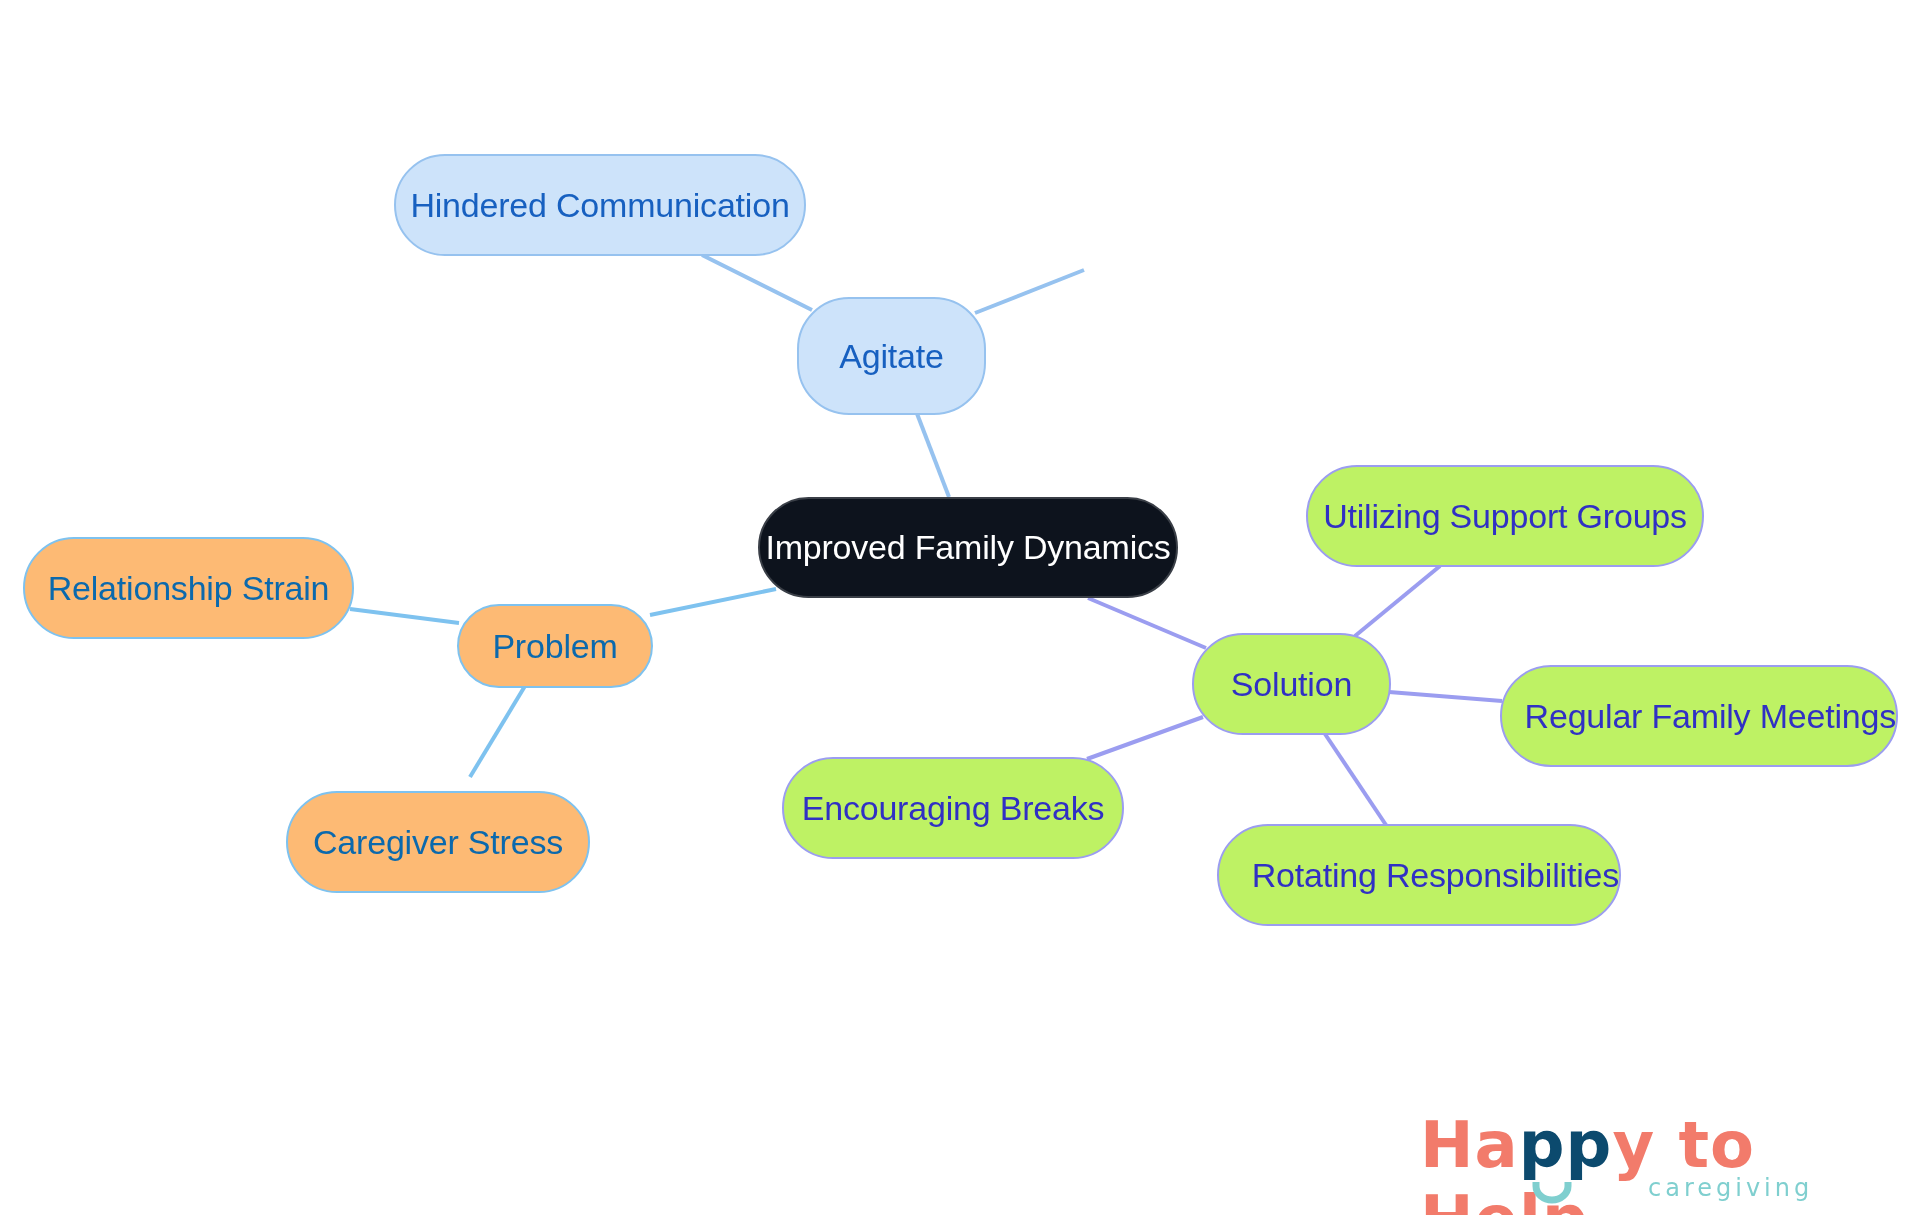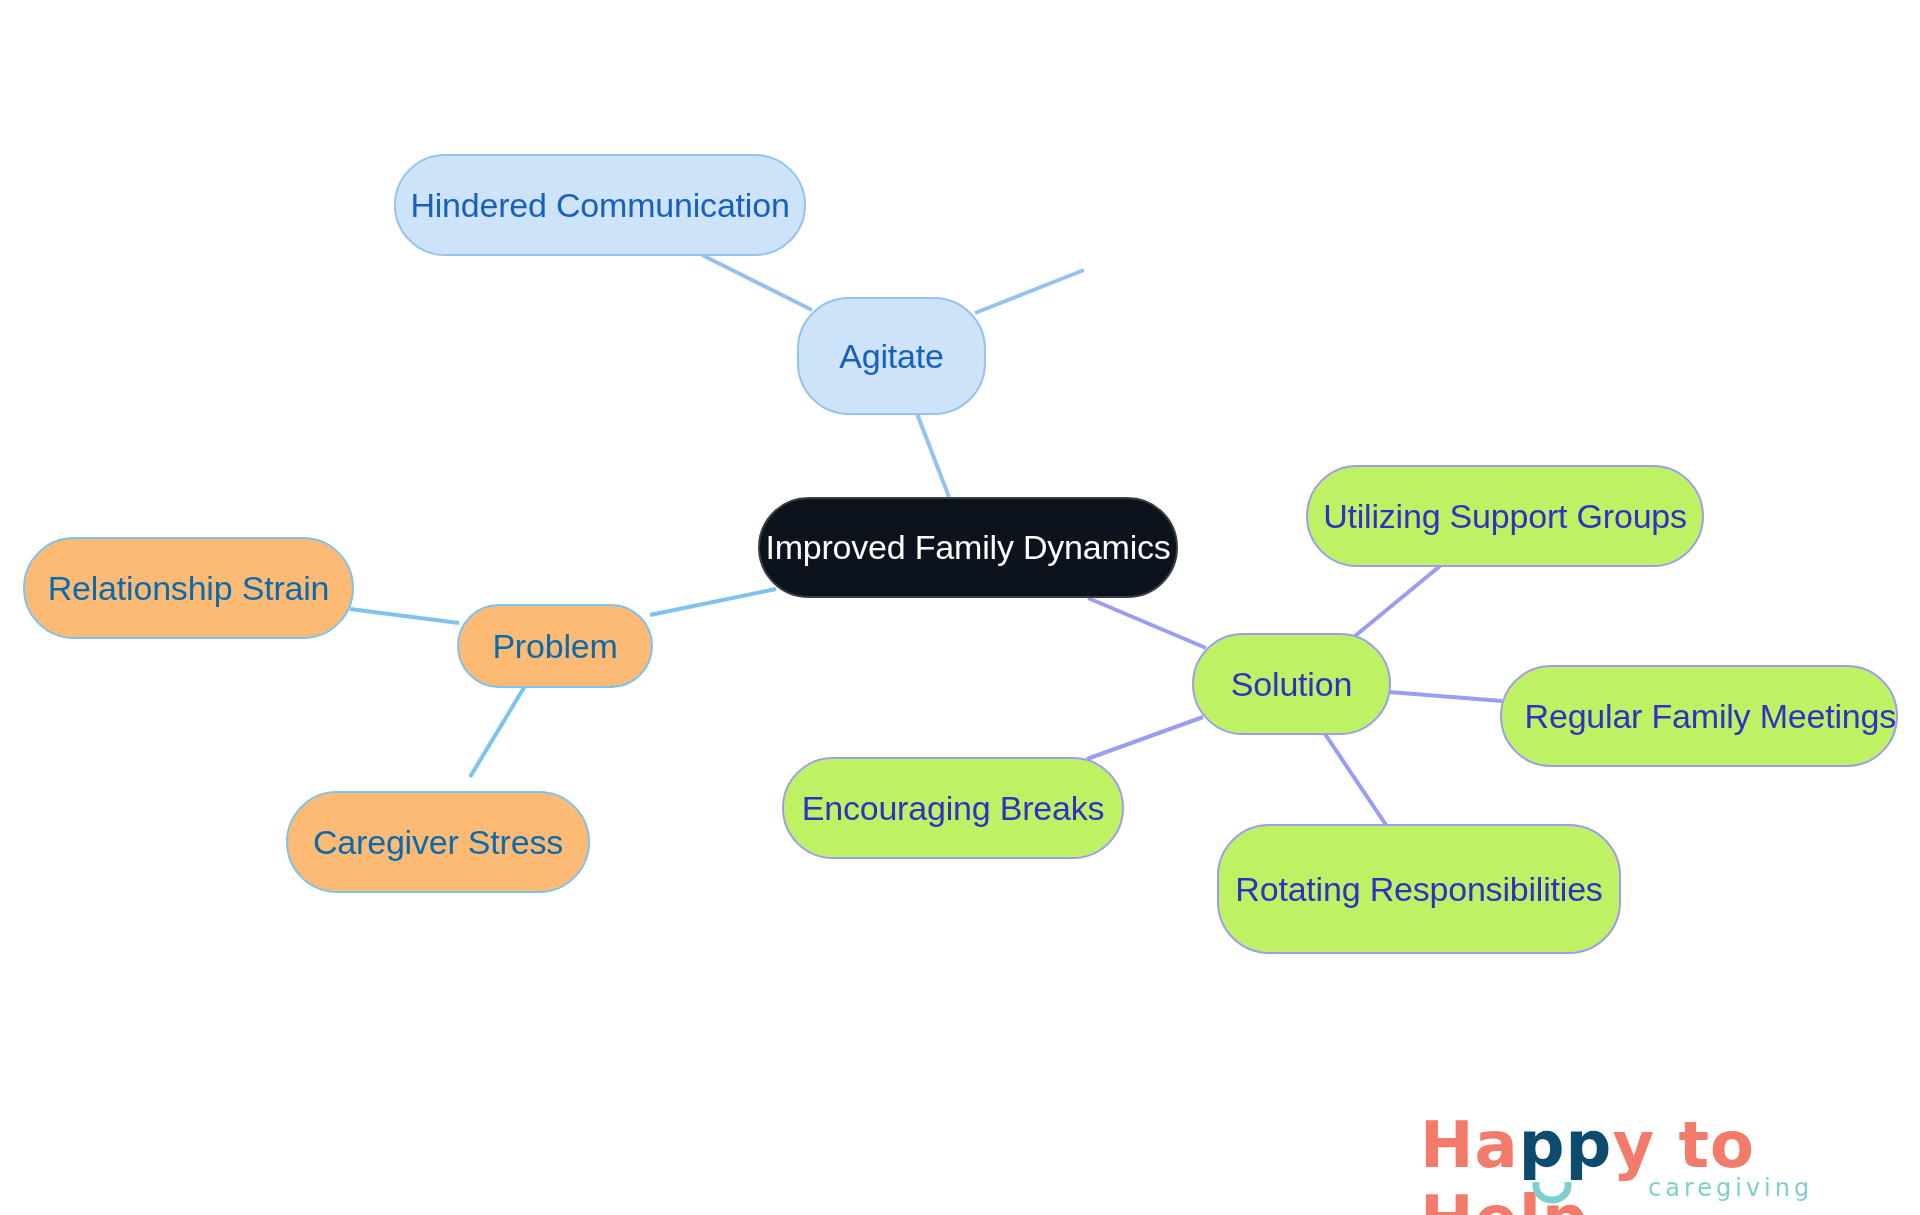--- a/index.html
+++ b/index.html
@@ -73,21 +73,21 @@
   </div>
   <div class="node solution" style="left:1306px; top:465px; width:398px; height:102px;">
     <span>Utilizing Support Groups</span>
   </div>
   <div class="node solution" style="left:1500px; top:665px; width:398px; height:102px;justify-content:flex-end;">
     <span>Regular Family Meetings</span>
   </div>
   <div class="node solution" style="left:782px; top:757px; width:342px; height:102px;">
     <span>Encouraging Breaks</span>
   </div>
-  <div class="node solution" style="left:1217px; top:824px; width:404px; height:130px;">
+  <div class="node solution" style="left:1217px; top:824px; width:404px; height:102px;justify-content:flex-end;">
     <span>Rotating Responsibilities</span>
   </div>
 
   <div class="logo">
     <div class="logo-main"><span>Ha</span><span class="teal">pp</span><span>y to Help</span></div>
     <svg class="smile" viewBox="0 0 40 24">
       <path d="M4 2 L4 6 A16 14 0 0 0 36 6 L36 2" fill="none" stroke="#7fcfcf" stroke-width="7"></path>
     </svg>
     <div class="logo-sub">caregiving</div>
   </div>

